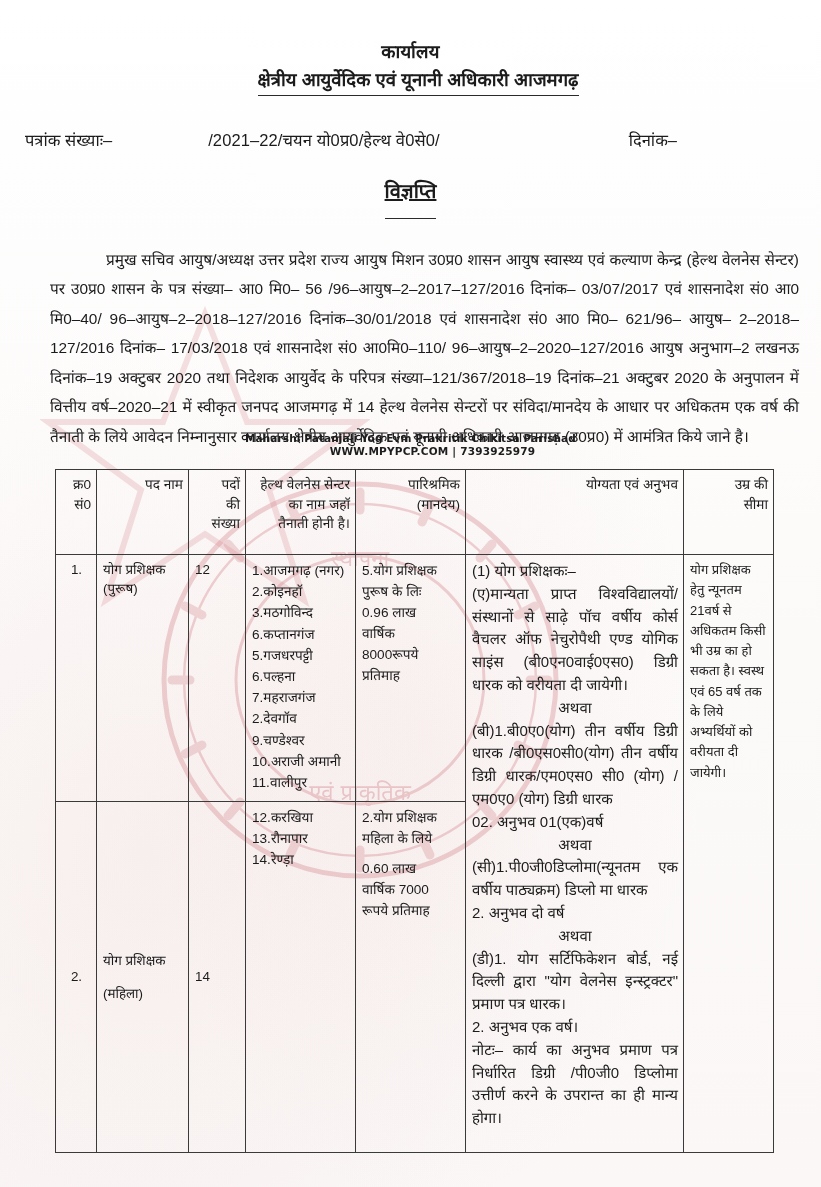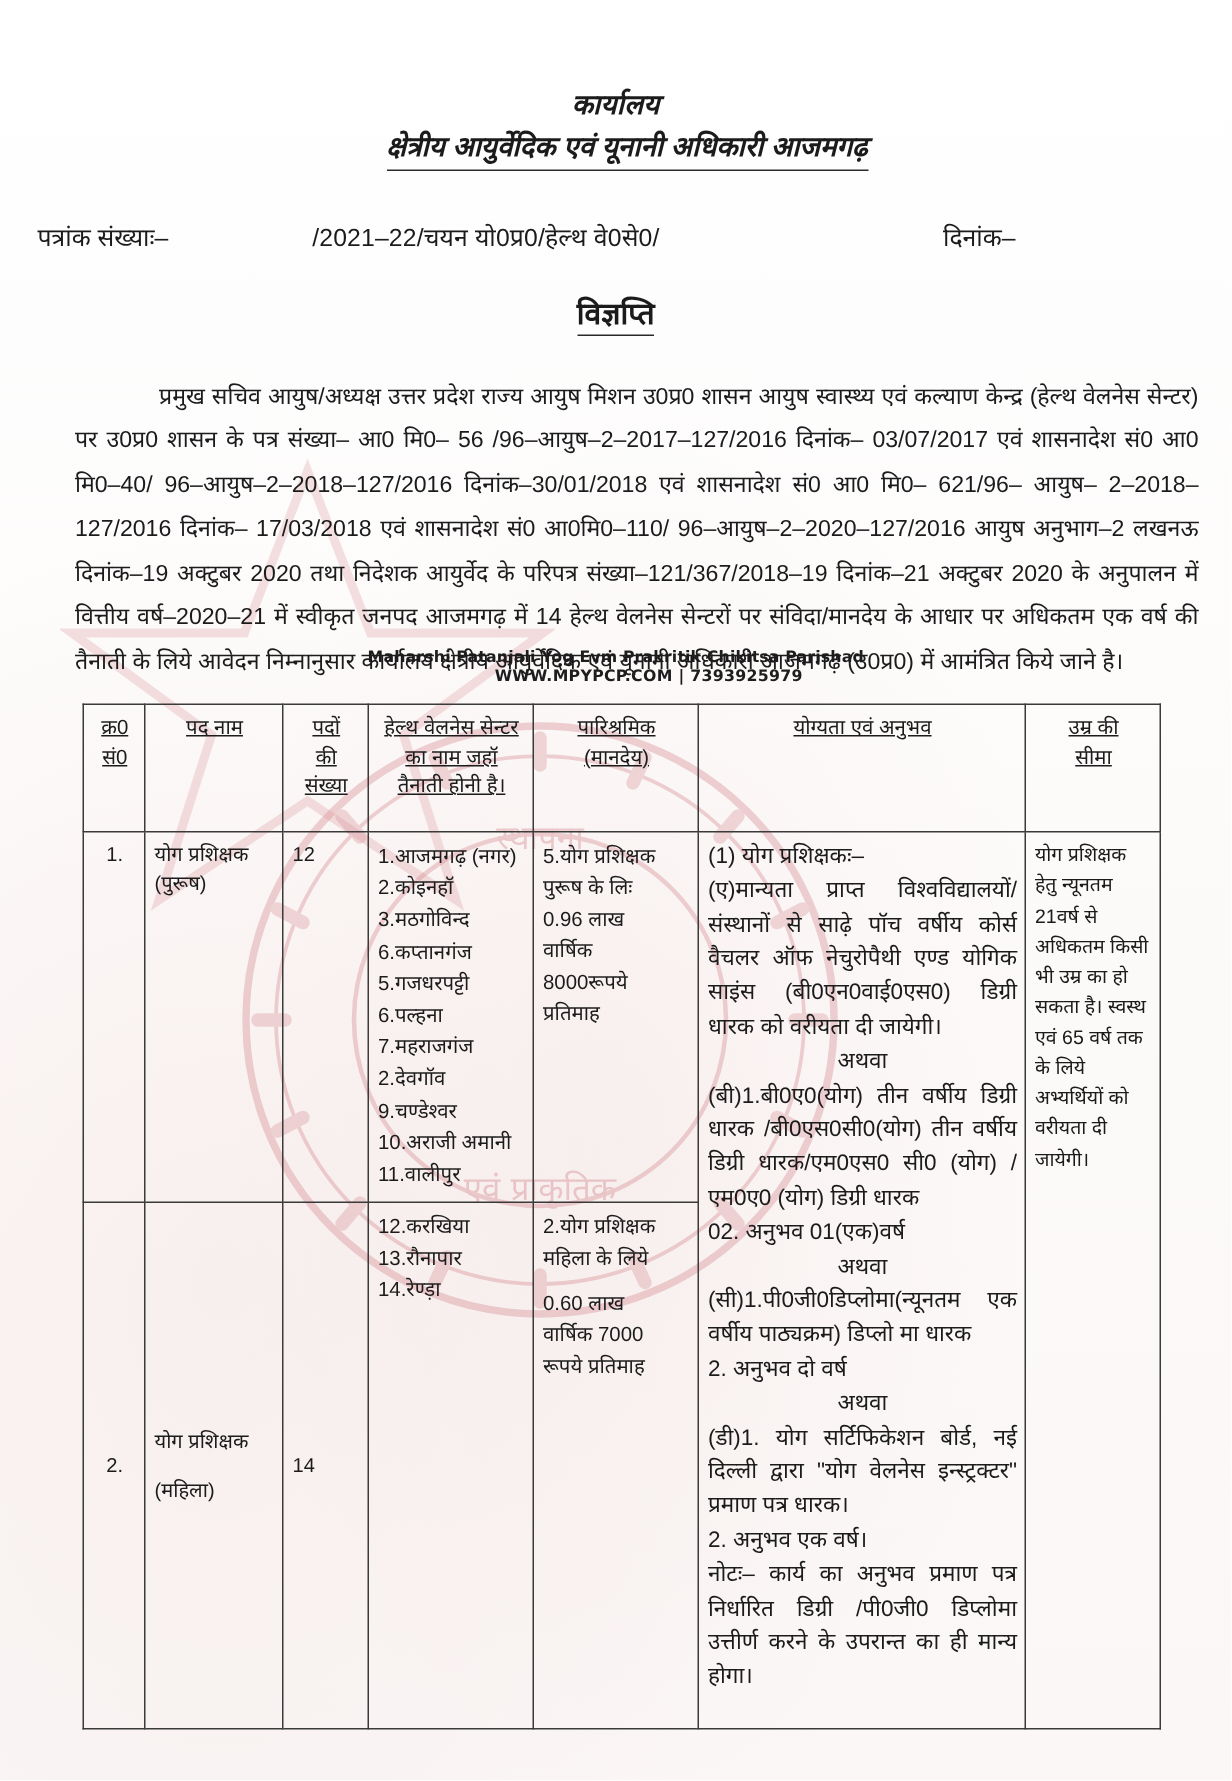--- a/index.html
+++ b/index.html
@@ -55,22 +55,21 @@
     opacity: 0.26;
     pointer-events: none;
   }
 
   
   .content { position: relative; z-index: 3; }
 
   
   .letterhead {
     text-align: center;
-    padding-top: 56px;
-    font-style: italic;
+    padding-top: 38px;
   }
   .office-line1 {
     font-size: 18.5px;
     font-weight: bold;
     letter-spacing: 0.2px;
     line-height: 1.5;
   }
   .office-line2 {
     font-size: 18.5px;
     font-weight: bold;
@@ -102,21 +101,22 @@
 
   .notice-title-wrap {
     text-align: center;
     margin-top: 26px;
   }
   .notice-title {
     font-size: 20px;
     font-weight: bold;
     display: inline-block;
     border-bottom: 1.5px solid #2a2a2a;
-    padding-bottom: 1px;
+    padding-bottom: 14px;
+    text-decoration: underline;
   }
 
   
   .body-para {
     margin: 26px 22px 0 50px;
     font-size: 15.4px;
     line-height: 1.92;
     text-align: justify;
     text-justify: inter-word;
   }
@@ -167,25 +167,24 @@
   table.vac th, table.vac td {
     border: 1.2px solid #3a3a3a;
     vertical-align: top;
     padding: 5px 5px 5px 6px;
     font-weight: normal;
     font-size: 13.4px;
     line-height: 1.42;
     background: transparent;
   }
   table.vac th {
-    text-align: center;
+    text-align: right;
     font-size: 13.6px;
     line-height: 1.45;
     height: 74px;
-    text-decoration: underline;
   }
   .c-sno   { width: 41px; }
   .c-post  { width: 92px; }
   .c-count { width: 57px; }
   .c-hwc   { width: 110px; }
   .c-pay   { width: 110px; }
   .c-qual  { width: 218px; }
   .c-age   { width: 90px; }
 
   td.sno-cell {

